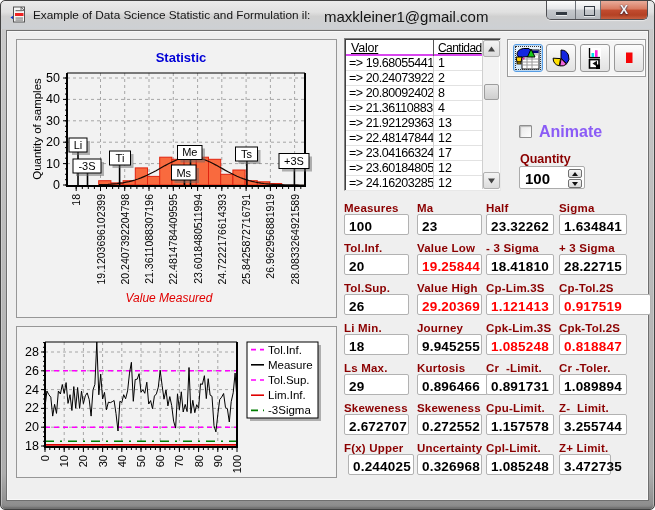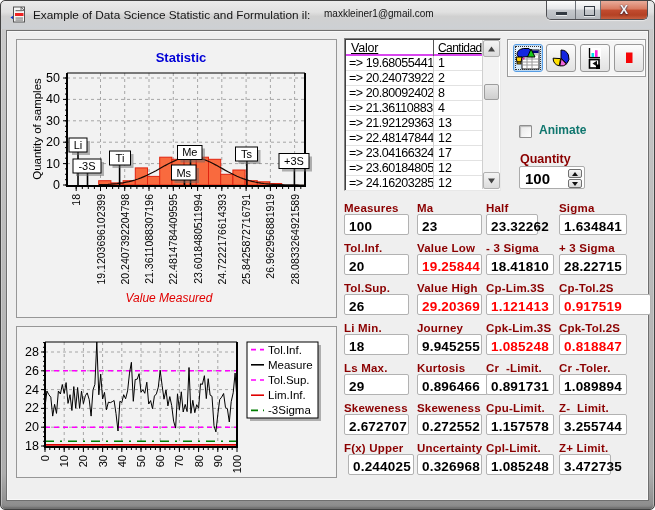--- a/index.html
+++ b/index.html
@@ -1,18 +1,18 @@
 <!DOCTYPE html>
 <html><head><meta charset="utf-8"><style>
 * { margin:0; padding:0; box-sizing:border-box; }
 body { width:655px; height:510px; font-family:"Liberation Sans",sans-serif; position:relative; background:#fff; overflow:hidden; }
 #frame { position:absolute; inset:0; border-radius:5px 5px 5px 5px; background:linear-gradient(180deg,#cccccc 0%,#c2c2c2 30%,#b5b5b5 70%,#aeaeae 93%,#8a8a8a 100%); border:1px solid #424242; box-shadow: inset 0 1px 0 rgba(255,255,255,.75), inset 1px 0 0 rgba(255,255,255,.4), inset -1px 0 0 rgba(255,255,255,.4), inset 0 -2px 2px rgba(70,70,70,.4); }
 #titlebar { position:absolute; left:1px; right:1px; top:1px; height:28px; border-radius:6px 6px 0 0; background:linear-gradient(180deg,#ebebeb 0%,#e0e0e0 40%,#d0d0d0 55%,#cdd0d4 100%); }
 #title { position:absolute; left:33px; top:8px; font-size:11.8px; color:#141414; letter-spacing:0; }
-#title .gm { position:absolute; left:291px; top:-0.5px; font-size:10px; }
+#title .gm { position:absolute; left:291px; top:-0.5px; font-size:15px; }
 #ticon { position:absolute; left:10px; top:6px; width:16px; height:17px; }
 #capbtns { position:absolute; right:7px; top:1px; width:102px; height:19px; border:1px solid #4e4e52; border-top:none; border-radius:0 0 5px 5px; overflow:hidden; display:flex; background:#bbb; box-shadow:0 1px 1px rgba(255,255,255,.5); }
 .cbn { height:100%; border-right:1px solid #6e7278; background:linear-gradient(180deg,#fdfdfd 0%,#e5e6e8 45%,#c6c9cd 50%,#b4b8bd 100%); position:relative; }
 #bmin { width:29px; } #bmax { width:25px; }
 #bcls { width:46px; border-right:none; background:linear-gradient(180deg,#e9ac9a 0%,#d87a60 45%,#c24c30 50%,#b44124 78%,#c65f41 100%); }
 #bmin:after { content:""; position:absolute; left:9px; top:11px; width:11px; height:3px; background:#333a42; box-shadow:0 1px 0 rgba(255,255,255,.7); }
 #bmax:after { content:""; position:absolute; left:8px; top:5px; width:9px; height:8px; border:1.6px solid #333a42; box-shadow:0 1px 0 rgba(255,255,255,.6); }
 #bcls .x { position:absolute; left:0; right:0; top:2px; text-align:center; font-size:12px; font-weight:bold; color:#f6f6f8; text-shadow:0 1px 2px rgba(40,20,40,.9), 0 0 1px #4a4a66; font-family:"Liberation Sans",sans-serif; }
 #client { position:absolute; left:6px; right:6px; top:30px; bottom:9px; background:#efefef; border:1px solid #6f6f6f; box-shadow: inset 0 0 0 1px #f8f8f8; }
 .panel { position:absolute; background:#f2f2f2; border:1px solid #979797; }
@@ -43,21 +43,21 @@
 .sbtn { position:absolute; left:0; width:17px; height:17px; background:linear-gradient(180deg,#f4f4f4,#dcdcdc); border:1px solid #b0b0b0; border-radius:2px; }
 .sbtn svg { display:block; margin:4px auto 0; }
 #sthumb { position:absolute; left:1px; top:44px; width:15px; height:16px; background:linear-gradient(180deg,#e8e8e8,#cecece); border:1px solid #9d9d9d; border-radius:2px; }
 #toolbar { position:absolute; left:507px; top:39px; width:139px; height:38px; background:#f5f5f5; border:1px solid #9b9b9b; box-shadow: inset 0 0 0 1px #fdfdfd; }
 .tbtn { position:absolute; top:4px; width:30px; height:28px; border:1px solid #989898; border-radius:3px; background:linear-gradient(180deg,#fcfcfc,#ededed 55%,#e2e2e2); }
 #tb1 { left:5px; border-color:#569de5; background:linear-gradient(180deg,#eaf4fd,#d7eafb); box-shadow: inset 0 0 0 1px #bcd9f3; }
 #tb1:after { content:""; position:absolute; inset:1px; border:1px dotted #333; }
 #tb2 { left:38px; } #tb3 { left:72px; } #tb4 { left:106px; }
 .tbtn svg { position:absolute; left:50%; top:50%; transform:translate(-50%,-50%); }
 #animate-box { position:absolute; left:519px; top:125px; width:13px; height:13px; background:linear-gradient(135deg,#e8e8e8,#fdfdfd); border:1px solid #8e8e8e; border-radius:1px; box-shadow:inset 1px 1px 1px rgba(110,110,110,.4); }
-#animate-lbl { position:absolute; left:539px; top:123px; font-size:12px; font-weight:bold; color:#0f766e; }
+#animate-lbl { position:absolute; left:539px; top:123px; font-size:16px; font-weight:bold; color:#8b5cf6; }
 #qty-lbl { position:absolute; left:520px; top:152px; font-size:12.5px; font-weight:bold; color:#8b0000; }
 #spin { position:absolute; left:519px; top:166px; width:66px; height:23px; background:#fff; border:1px solid #ababab; border-radius:2px; }
 #spin .v { position:absolute; left:5px; top:3px; font-size:15px; font-weight:bold; }
 .sp { position:absolute; left:48px; width:14px; height:9px; background:linear-gradient(180deg,#f6f6f6,#d9d9d9); border:1px solid #707070; border-radius:2px; }
 #spu { top:2px; } #spd { top:12px; }
 .sp:after { content:""; position:absolute; left:3px; border-left:3.5px solid transparent; border-right:3.5px solid transparent; }
 #spu:after { top:2px; border-bottom:4px solid #111; }
 #spd:after { top:2px; border-top:4px solid #111; }
 .flab { position:absolute; font-size:11.5px; font-weight:bold; color:#8b0000; letter-spacing:0.2px; white-space:nowrap; }
 .fbox { position:absolute; height:21px; background:#fff; border:1px solid #b2b2b2; border-radius:2px; font-size:13.5px; font-weight:bold; color:#000; padding:3.5px 0 0 4px; letter-spacing:0.2px; }
@@ -489,21 +489,21 @@
 <div id="spin">
     <div class="v">100</div>
     <div class="sp" id="spu"></div>
     <div class="sp" id="spd"></div>
   </div>
 <div class="flab" style="left:344px;top:202px">Measures</div>
 <div class="fbox" style="left:344px;top:214px;width:65px">100</div>
 <div class="flab" style="left:417px;top:202px">Ma</div>
 <div class="fbox" style="left:417px;top:214px;width:65px">23</div>
 <div class="flab" style="left:486px;top:202px">Half</div>
-<div class="fbox" style="left:486px;top:214px;width:52px">23.32262</div>
+<div class="fbox" style="left:486px;top:214px;width:68px">23.32262</div>
 <div class="flab" style="left:559px;top:202px">Sigma</div>
 <div class="fbox" style="left:559px;top:214px;width:68px">1.634841</div>
 <div class="flab" style="left:344px;top:242px">Tol.Inf.</div>
 <div class="fbox" style="left:344px;top:254px;width:65px">20</div>
 <div class="flab" style="left:417px;top:242px">Value Low</div>
 <div class="fbox red" style="left:417px;top:254px;width:65px">19.25844</div>
 <div class="flab" style="left:486px;top:242px">- 3 Sigma</div>
 <div class="fbox" style="left:486px;top:254px;width:68px">18.41810</div>
 <div class="flab" style="left:559px;top:242px">+ 3 Sigma</div>
 <div class="fbox" style="left:559px;top:254px;width:68px">28.22715</div>

